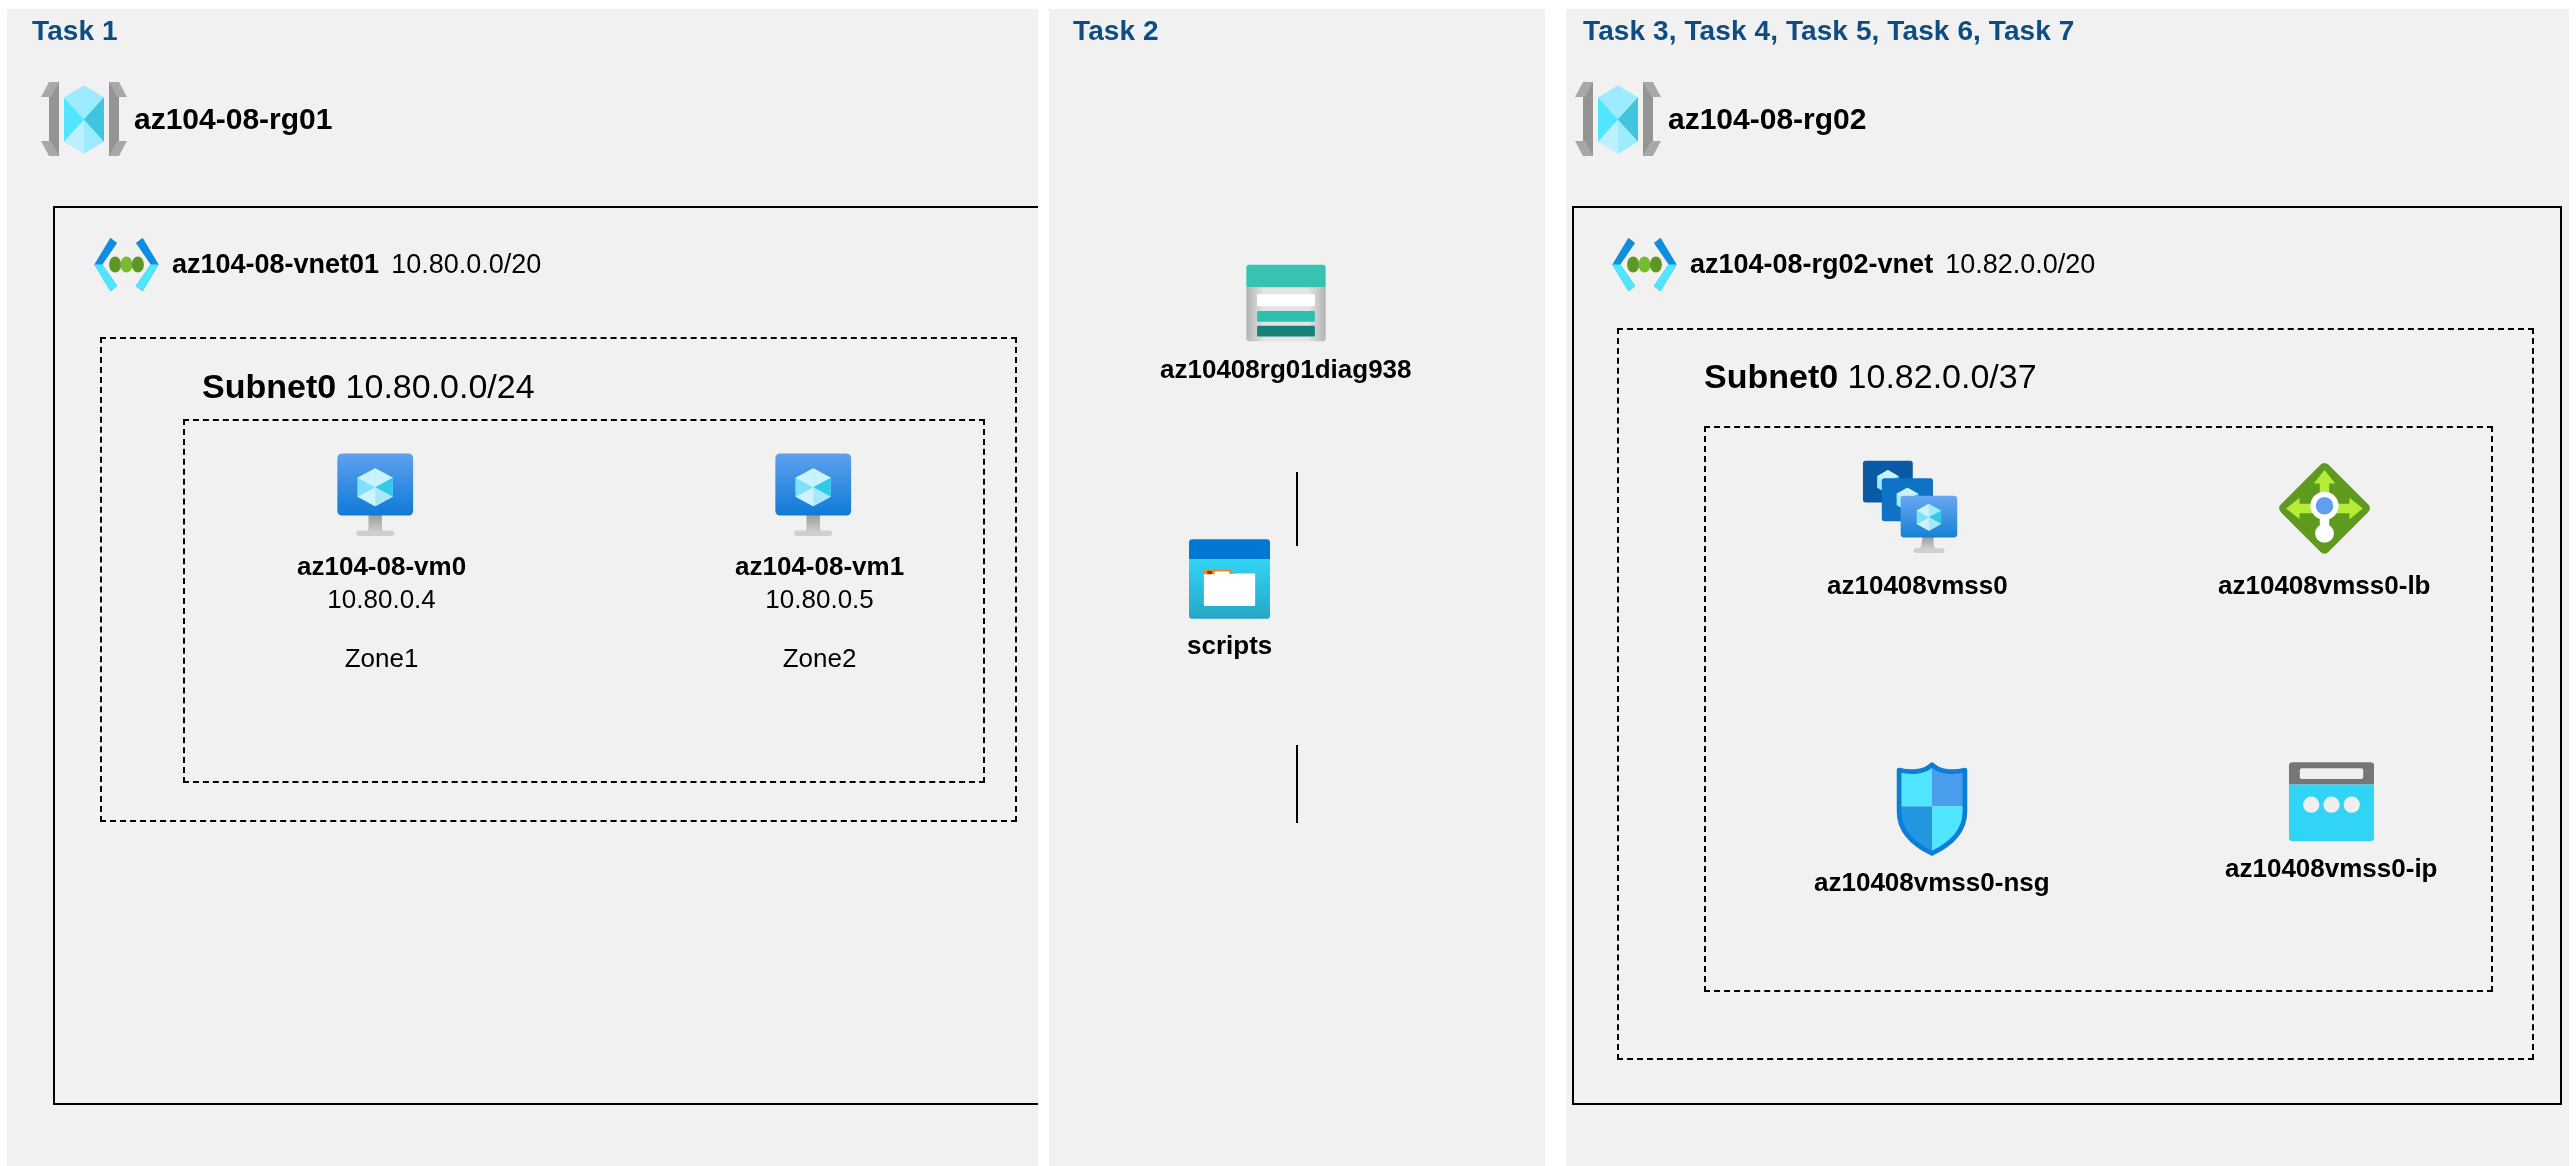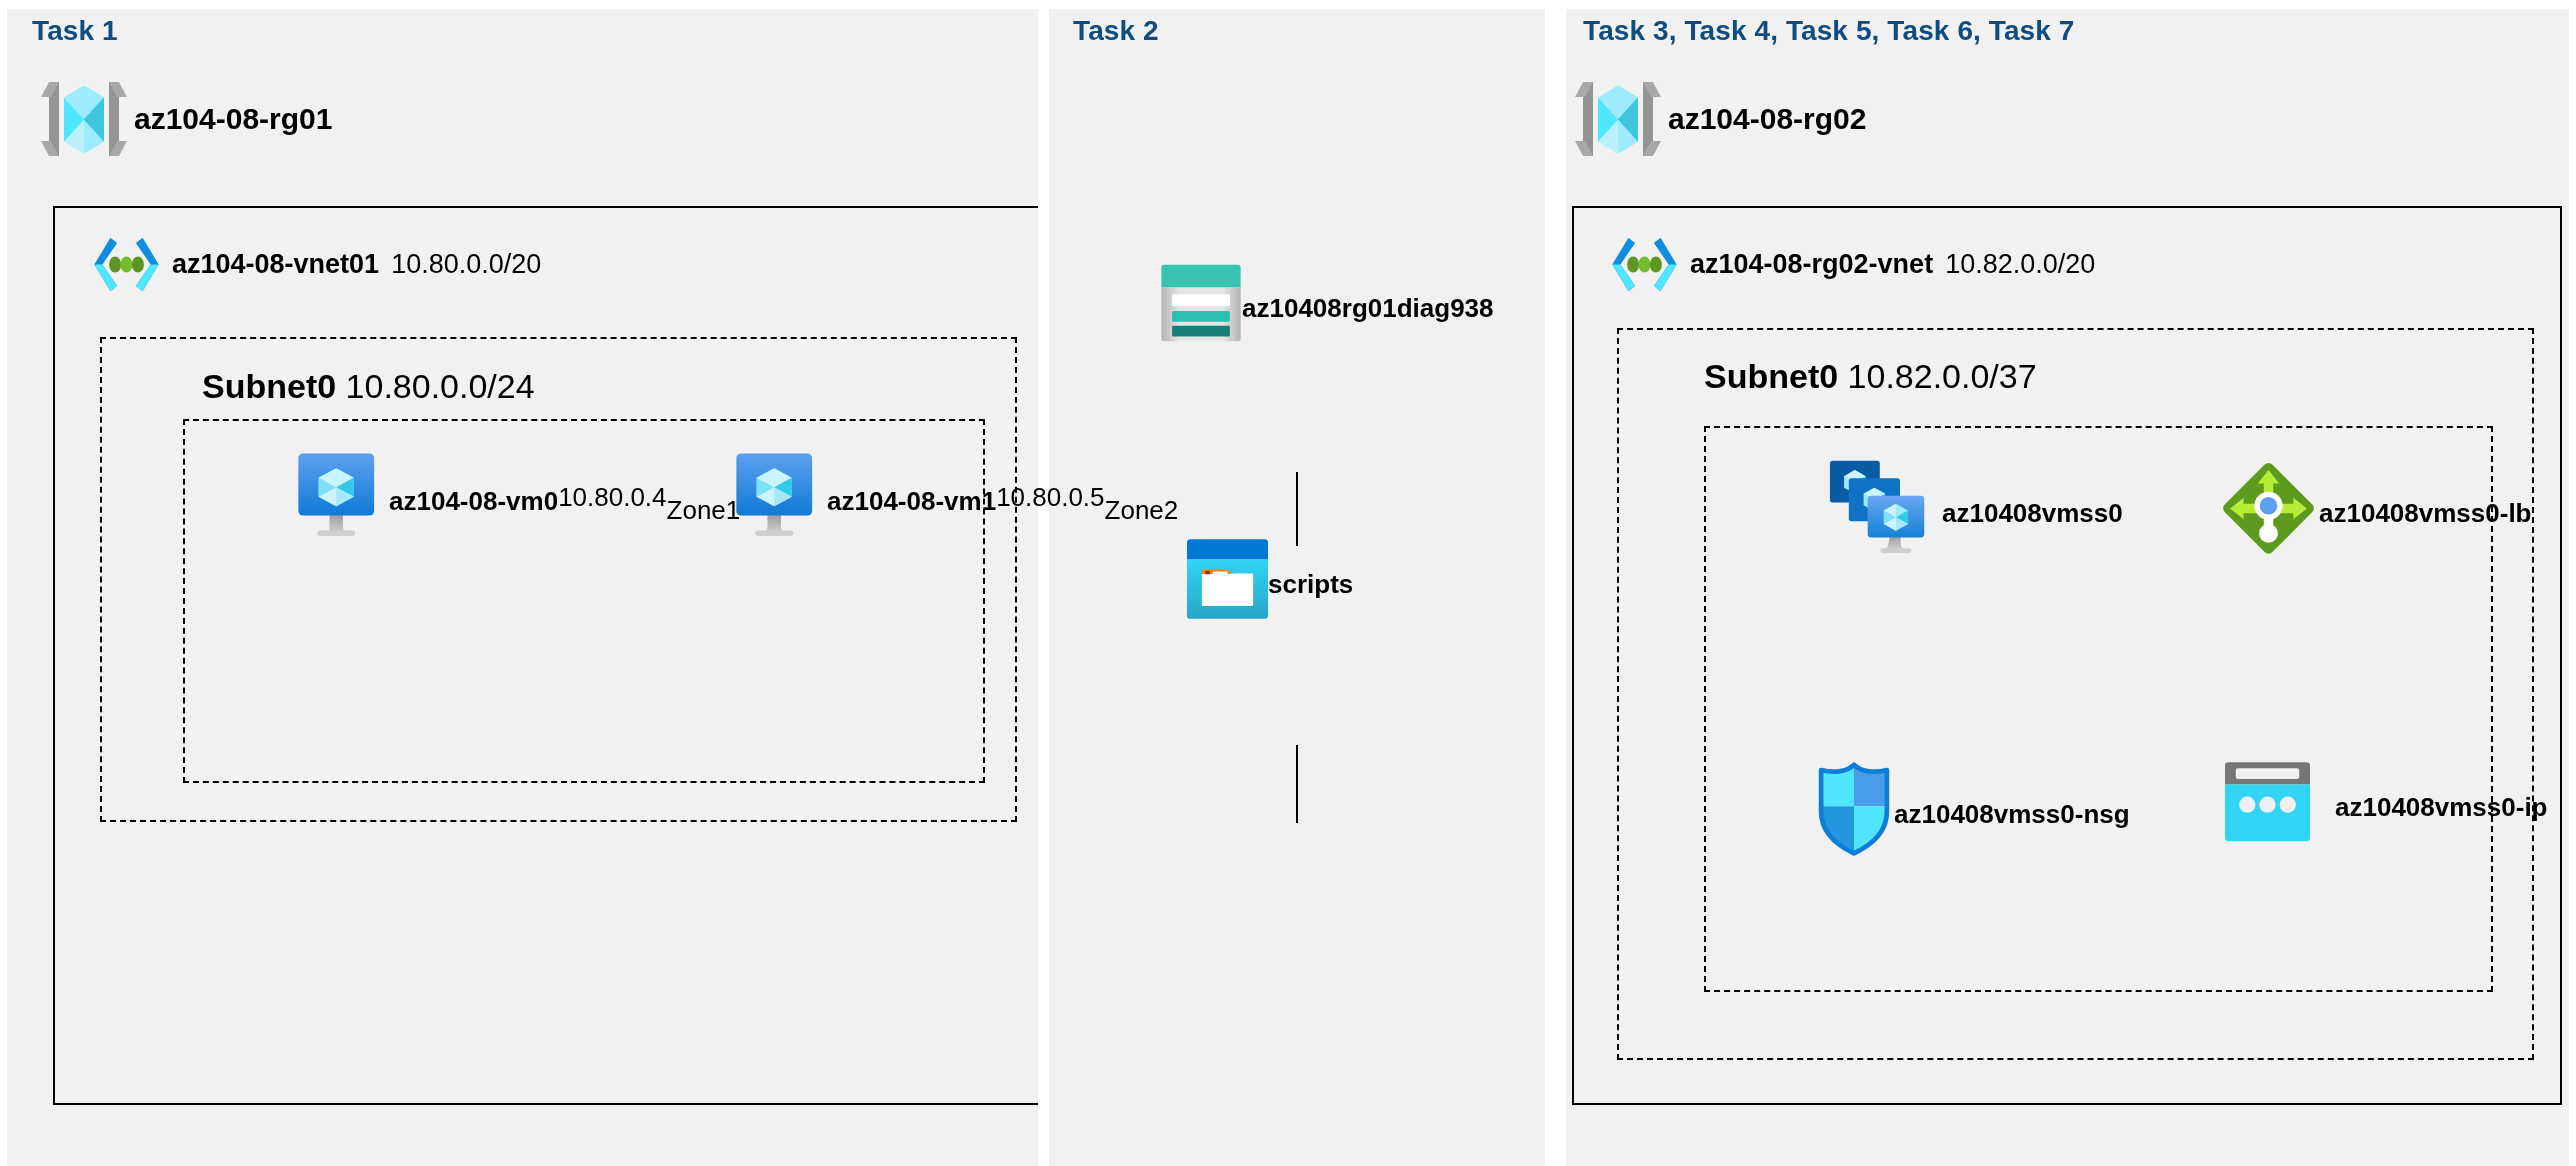--- a/index.html
+++ b/index.html
@@ -55,32 +55,32 @@
 
   #subnet02-box{left:1617px;top:328px; width:917px; height:732px;}
   #vmss-inner-box{left:1704px;top:426px; width:789px; height:566px;}
 
   .subnet-label{position:absolute;font-size:34px;white-space:nowrap;color:#000;}
   .subnet-label b{font-weight:bold;}
   #subnet01-label{left:202px; top:367px;}
   #subnet02-label{left:1704px;top:357px;}
 
   
-  .node{position:absolute;display:flex;flex-direction:row;align-items:center;}
+  .node{position:absolute;display:flex;flex-direction:column;align-items:center;}
   .node .n-name{font-size:26px;font-weight:bold;color:#000;white-space:nowrap;margin-top:10.8px;text-align:center;}
   .node .n-sub{font-size:26px;font-weight:normal;color:#000;white-space:nowrap;text-align:center;margin-top:2.7px;}
   .node .n-zone{font-size:26px;font-weight:normal;color:#000;white-space:nowrap;text-align:center;margin-top:28px;}
 
   #vm0-node{left:297px; top:452px;}
   #vm1-node{left:735px;top:452px;}
 
   #vmss-node{left:1827px;top:458px;}
   #lb-node{left:2218px; top:458px;}
   #nsg-node{left:1814px;top:762px;}
-  #ip-node{left:2225px; top:762px;gap:25px;}
+  #ip-node{left:2225px; top:762px;}
 
   
   #storage-node{left:1160px;top:263px;}
   #scripts-node{left:1187px;top:539px;}
   #ps1-node{left:1092px;top:829px;}
 
   
   .connector{position:absolute;background:#000;width:2px;}
   #conn-1{left:1296px;top:472px;height:74px;}
   #conn-2{left:1296px;top:745px;height:78px;}

